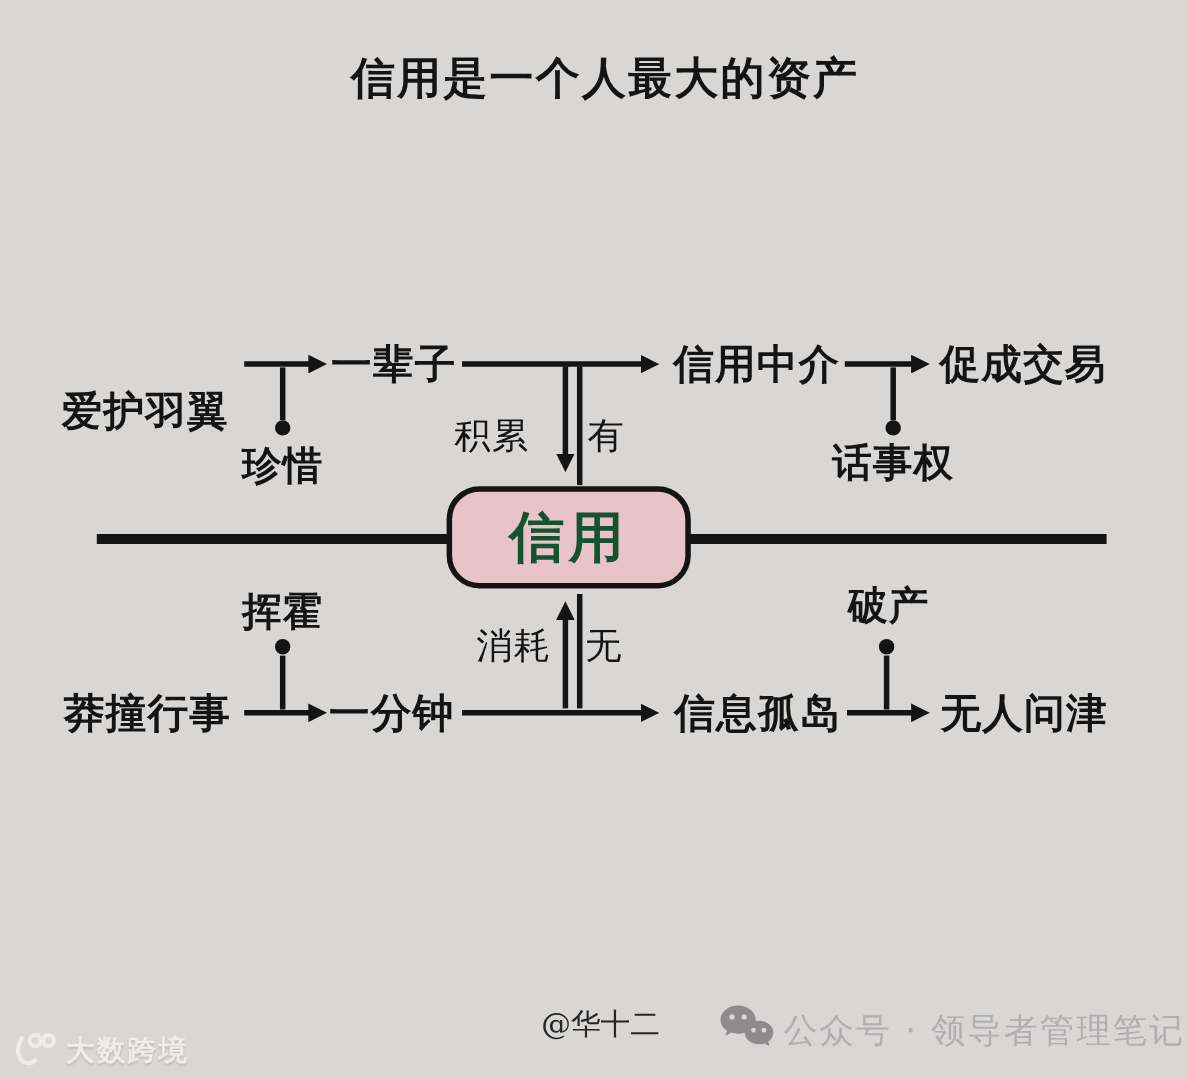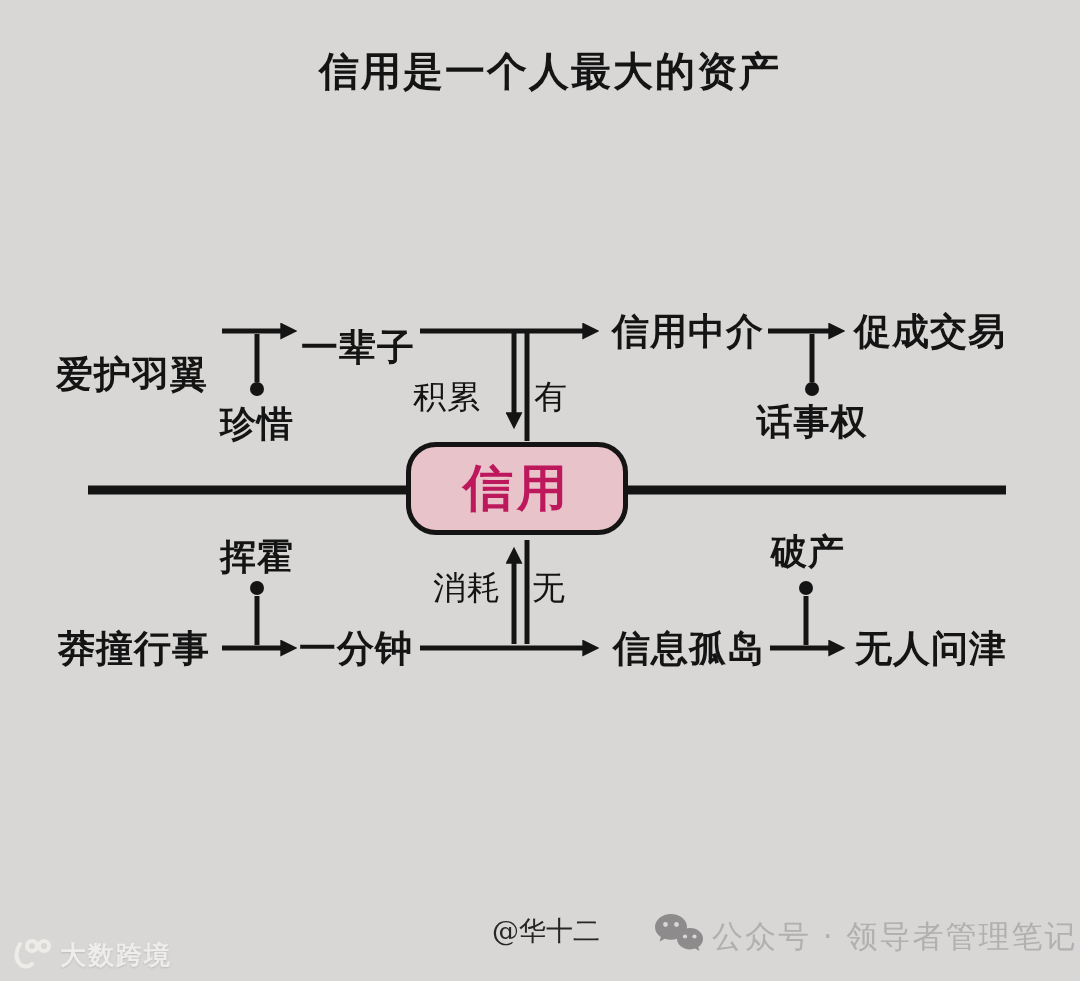--- a/index.html
+++ b/index.html
@@ -37,21 +37,21 @@
   .center-node {
     position: absolute; left: 406px; top: 442px;
     width: 222px; height: 93px;
     background: #e9c3ca;
     border: 5px solid #141414;
     border-radius: 30px;
     box-sizing: border-box;
     display: flex; align-items: center; justify-content: center;
   }
   .center-node span {
-    font-size: 50px; font-weight: 700; color: #be185d; letter-spacing: 4px;
+    font-size: 50px; font-weight: 700; color: #14532d; letter-spacing: 4px;
   }
 
   .footer-author {
     position: absolute; left: 546px; top: 931px;
     transform: translate(-50%, -50%);
     font-size: 27px; font-weight: 400; color: #262626; white-space: nowrap;
   }
   .wechat-icon { position: absolute; left: 650px; top: 906px; width: 58px; height: 58px; }
   .footer-account {
     position: absolute; left: 712px; top: 937px;
@@ -109,21 +109,21 @@
     <line x1="257" y1="645" x2="257" y2="596" stroke="#141414" stroke-width="5"></line>
     <circle cx="257" cy="588" r="7" fill="#141414"></circle>
     <line x1="806" y1="645" x2="806" y2="596" stroke="#141414" stroke-width="5"></line>
     <circle cx="806" cy="588" r="7" fill="#141414"></circle>
 
     <line x1="514" y1="644" x2="514" y2="562" stroke="#141414" stroke-width="5" marker-end="url(#ah)"></line>
     <line x1="527" y1="644" x2="527" y2="540" stroke="#141414" stroke-width="5"></line>
   </svg>
 
   <div class="txt node" style="left:132px; top:331px;margin-top:43px;">爱护羽翼</div>
-  <div class="txt node" style="left:358px; top:331px;margin-top:16px;">一辈子</div>
+  <div class="txt node" style="left:358px; top:331px;">一辈子</div>
   <div class="txt node" style="left:688px; top:331px;">信用中介</div>
   <div class="txt node" style="left:930px; top:331px;">促成交易</div>
 
   <div class="txt sub" style="left:257px; top:423px;text-align:center;">珍惜</div>
   <div class="txt sub" style="left:812px; top:421px;">话事权</div>
 
   <div class="txt edgelbl" style="left:447px; top:396px;">积累</div>
   <div class="txt edgelbl" style="left:551px; top:396px;">有</div>
 
   <div class="center-node">

